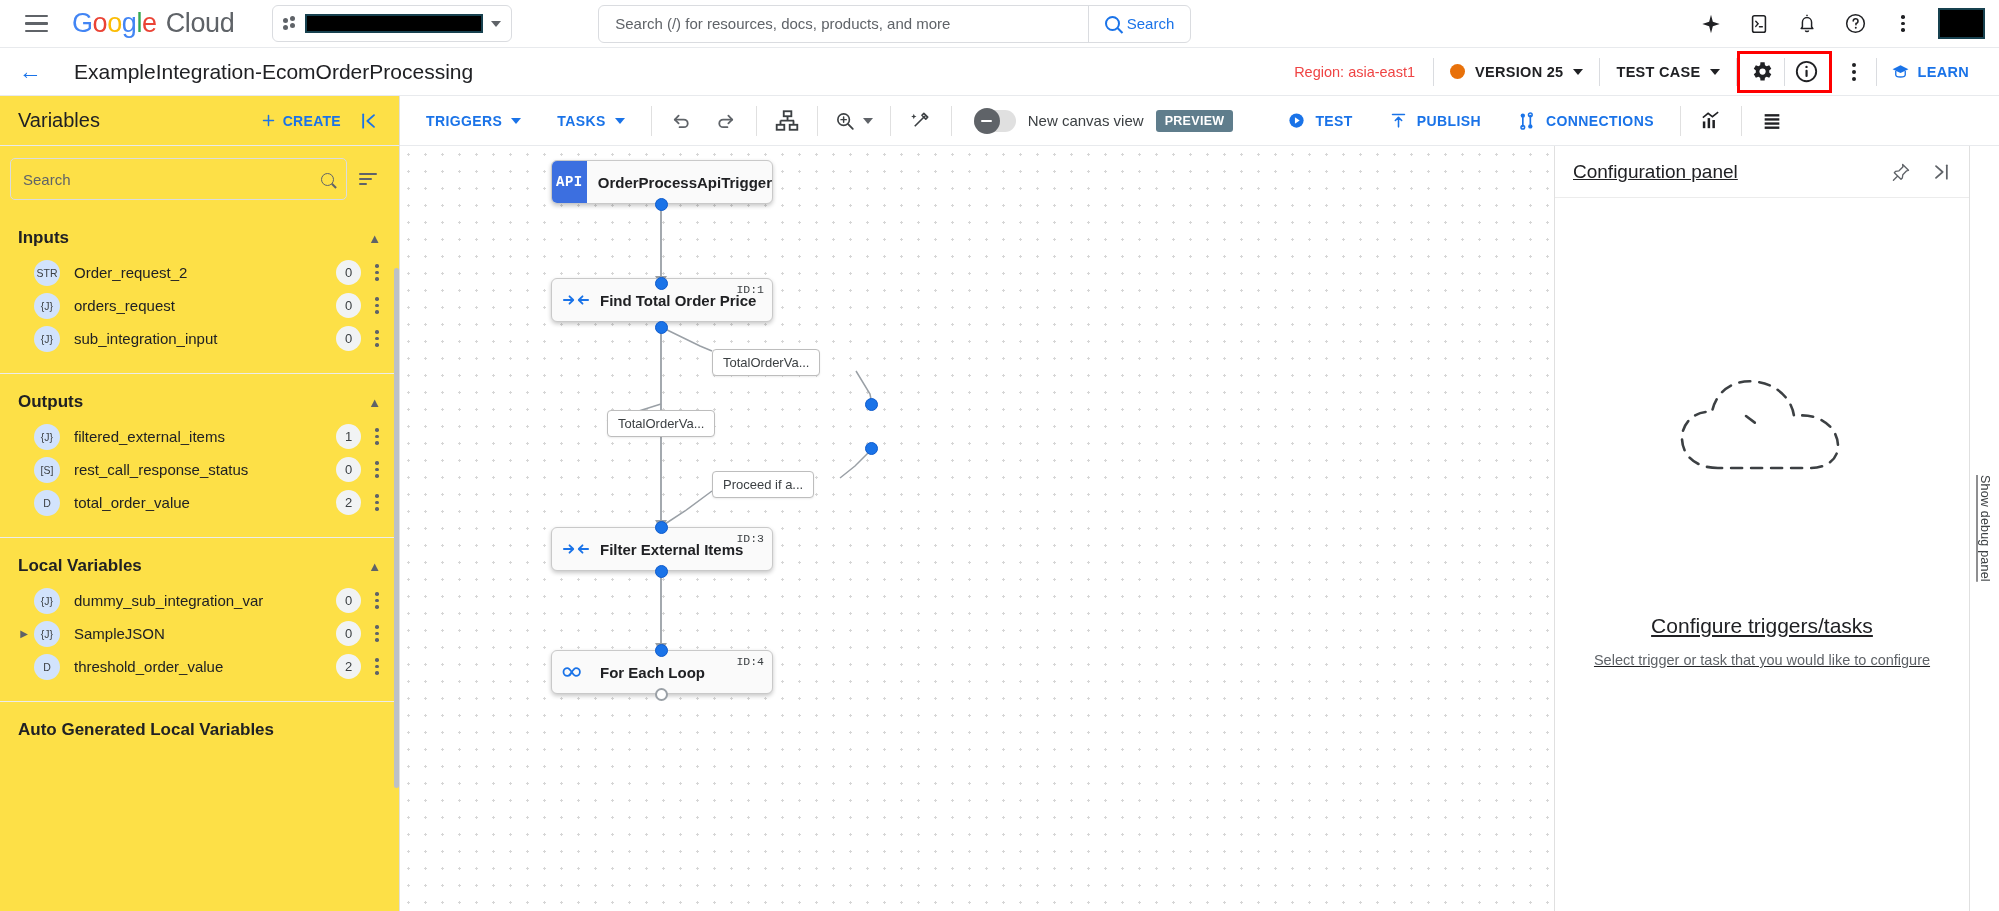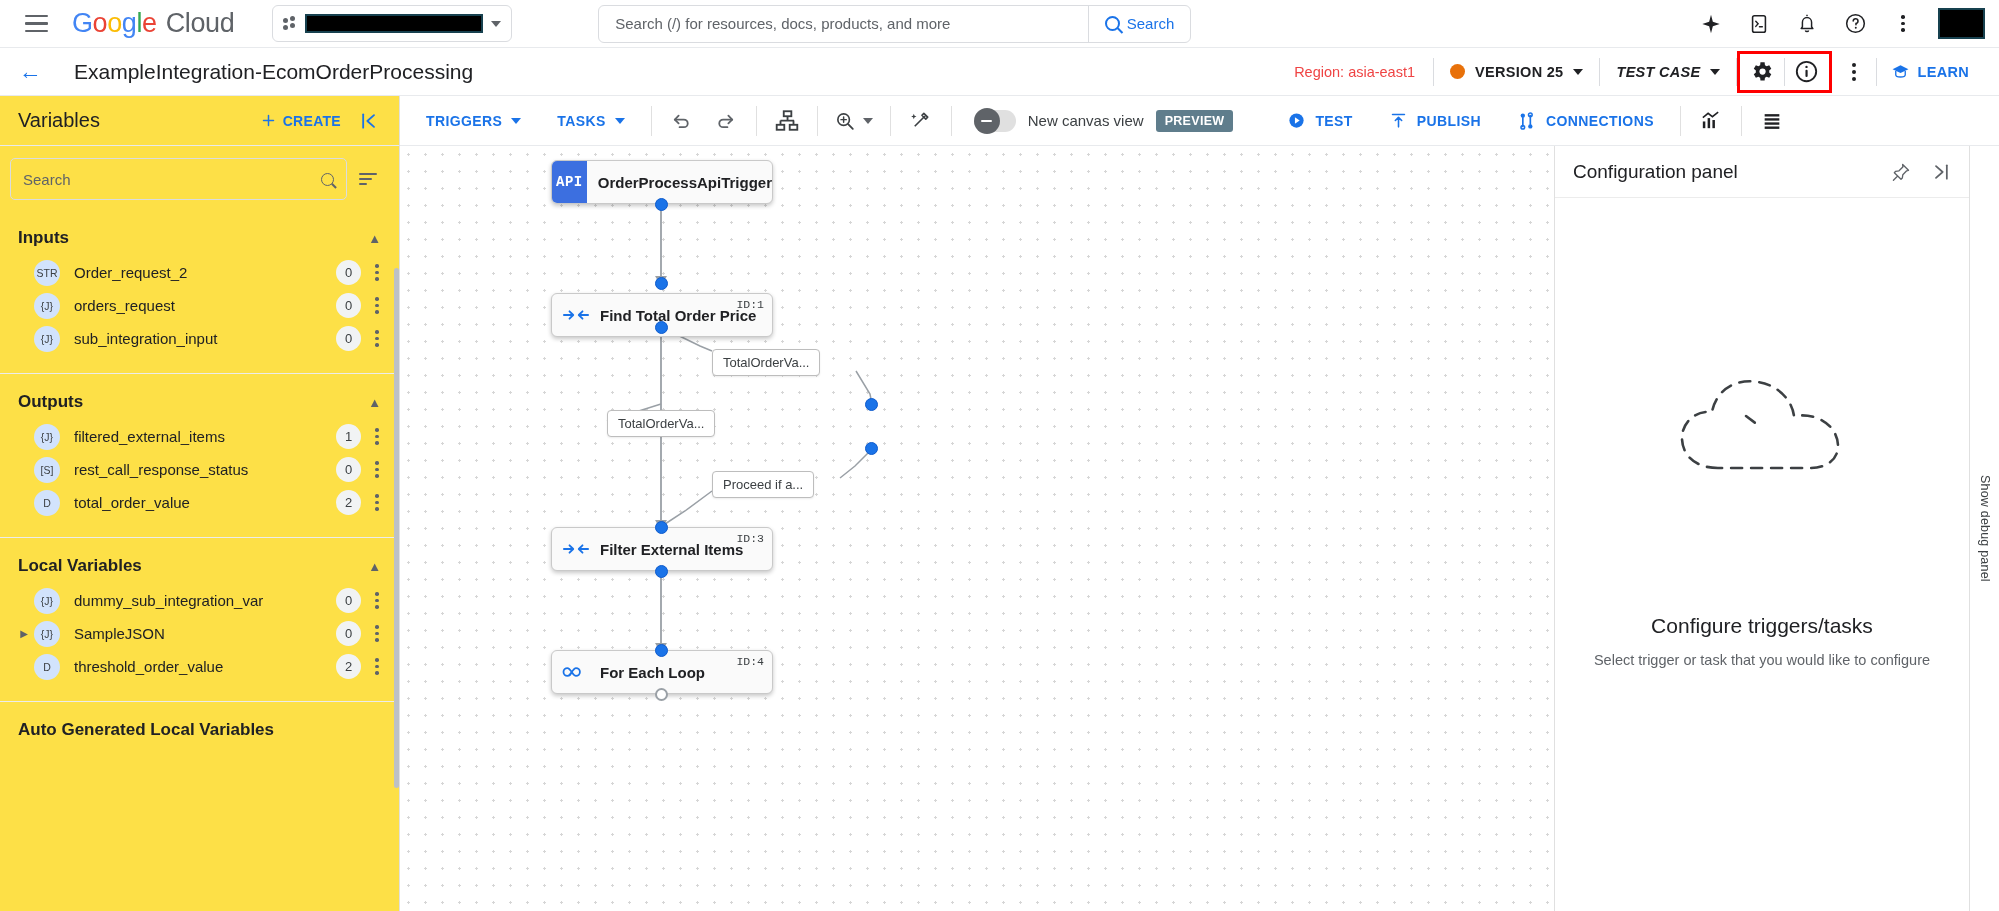--- a/index.html
+++ b/index.html
@@ -65,21 +65,21 @@
   }
   .back-arrow { width: 44px; height: 44px; display:flex; align-items:center; justify-content:center; color:#1a73e8; font-size: 23px; cursor:pointer; }
   .page-title { font-size: 21px; color: #202124; margin-left: 22px; white-space: nowrap; }
   .tb-right { margin-left: auto; display: flex; align-items: center; }
   .region-text { color: #ef4444; font-size: 14.5px; padding-right: 18px; }
   .vsep { width: 1px; height: 28px; background: #dadce0; }
   .version-chip { display: flex; align-items: center; gap: 10px; padding: 0 16px; cursor: pointer; }
   .vdot { width: 15px; height: 15px; border-radius: 50%; background: #e8710a; flex:none; }
   .vlabel { font-size: 14.5px; font-weight: bold; color: #202124; letter-spacing: .3px; }
   .caret-d { width:0;height:0;border-left:5px solid transparent;border-right:5px solid transparent;border-top:6px solid #202124; }
-  .testcase-chip { display:flex; align-items:center; gap:9px; padding: 0 16px; cursor:pointer; font-size:14.5px; font-weight:bold; letter-spacing:.3px;font-style:italic; }
+  .testcase-chip { display:flex; align-items:center; gap:9px; padding: 0 16px; cursor:pointer; font-size:14.5px; font-weight:bold; letter-spacing:.3px; }
   .hl-box { border: 3px solid #ff0000; display: flex; align-items: center; height: 42px; }
   .icon-btn { width: 44px; height: 42px; display:flex; align-items:center; justify-content:center; cursor:pointer; }
   .learn-btn { display:flex; align-items:center; gap:8px; color:#1a73e8; font-size:14.5px; font-weight:bold; padding: 0 14px; cursor:pointer; letter-spacing:.3px; }
 
   
   .body { flex: 1; display: flex; min-height: 0; }
 
   
   .sidebar { width: 400px; min-width: 400px; border-right: 1px solid #e0e0e0; display: flex; flex-direction: column; background: #fde047; position: relative; }
   .sb-header { height: 50px; display:flex; align-items:center; padding: 0 10px 0 18px; border-bottom: 1px solid #e8eaed; }
@@ -124,21 +124,21 @@
   .tb-btn { display:flex; align-items:center; gap:9px; color:#1a73e8; font-size:14px; font-weight:bold; letter-spacing:.4px; padding: 0 18px; height: 40px; cursor:pointer; }
   .tb-icon { width:44px; height:40px; display:flex; align-items:center; justify-content:center; color:#5f6368; cursor:pointer; }
   .tb-sep { width:1px; height:30px; background:#e0e0e0; margin: 0 8px; }
   .toggle-wrap { display:flex; align-items:center; gap:12px; padding: 0 10px 0 14px; }
   .toggle { width: 42px; height: 22px; background:#e0e0e0; border-radius: 11px; position:relative; cursor:pointer; flex:none; }
   .toggle .knob { position:absolute; left: 0px; top: -2px; width: 26px; height: 26px; border-radius:50%; background:#5f6368; display:flex;align-items:center;justify-content:center; }
   .toggle .knob::after { content:''; width:11px; height:2px; background:#fff; border-radius:1px; }
   .toggle-label { font-size: 15px; color:#3c4043; white-space:nowrap; }
   .preview-badge { background:#5f7d8c; color:#fff; font-size: 12.5px; font-weight:bold; padding: 4px 9px; border-radius:3px; letter-spacing:.3px; }
 
-  .canvas-area { flex:1; display:flex; min-height:0; }
+  .canvas-area { flex:1; display:flex; min-height:0;text-decoration:underline; }
   .canvas {
     flex:1; position:relative; min-width:0; overflow:hidden;
     background-color:#fff;
     background-image: radial-gradient(#d6d6d6 1.1px, transparent 1.2px);
     background-size: 17px 17px;
   }
   .node {
     position:absolute; background:#fafafa; border:1px solid #c9c9c9; border-radius: 6px;
     display:flex; align-items:center; box-shadow: 0 2px 4px rgba(0,0,0,.22); cursor:pointer;
   }
@@ -592,21 +592,21 @@
             <path d="M255 497 L261 507 L267 497" fill="#9aa0a6"></path>
           </svg>
 
           <div class="node" style="left:151px; top:14px; width:222px; height:44px;">
             <span class="api-chip">API</span>
             <span style="width:14px"></span>
             <span class="nlabel">OrderProcessApiTrigger</span>
           </div>
           <span class="dot" style="left:255px; top:52px;"></span>
 
-          <div class="node" style="left:151px; top:147px; width:222px; height:44px;">
+          <div class="node" style="left:151px; top:132px; width:222px; height:44px;">
             <span class="nicon">
               <svg width="26" height="16" viewBox="0 0 28 16">
                   <path d="M1 8 h9 M7 4 l4 4 -4 4" stroke="#1a73e8" stroke-width="2" fill="none" stroke-linecap="round" stroke-linejoin="round"></path>
                   <path d="M27 8 h-9 M21 4 l-4 4 4 4" stroke="#1a73e8" stroke-width="2" fill="none" stroke-linecap="round" stroke-linejoin="round"></path>
                 </svg>
             </span>
             <span class="nlabel">Find Total Order Price</span>
             <span class="nid">ID:1</span>
           </div>
           <span class="dot" style="left:255px; top:131px;"></span>

